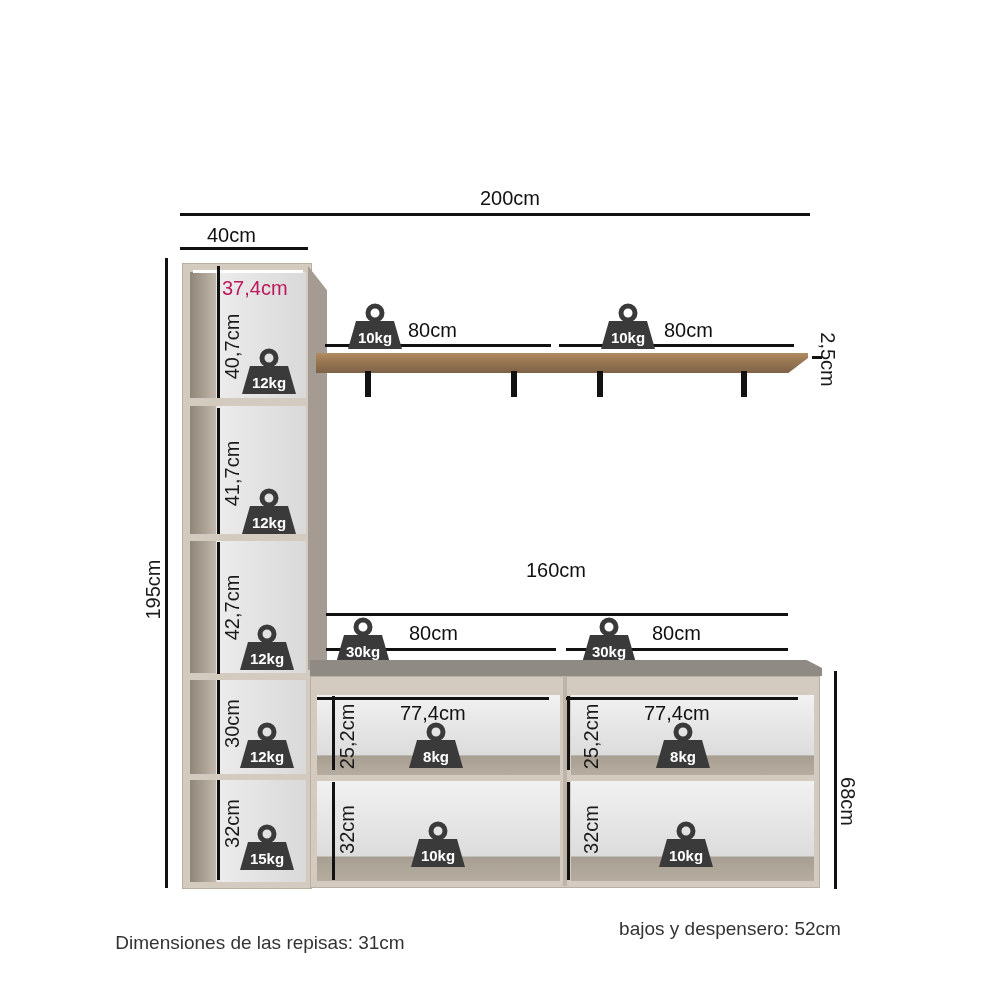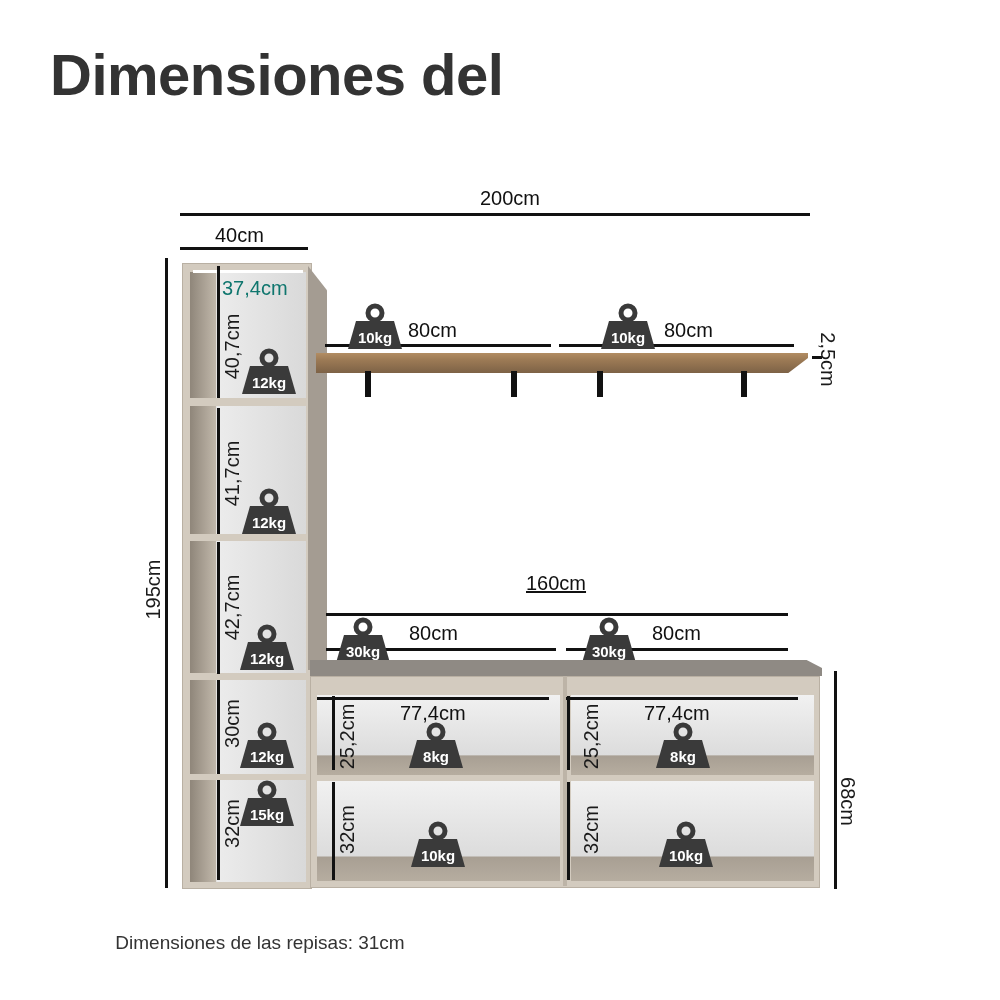--- a/index.html
+++ b/index.html
@@ -18,43 +18,42 @@
   .tower-cell { background:linear-gradient(90deg,#8f867a 0%,#c0b7aa 22%,#ececec 23%,#d9d9d9 100%); }
   .weight { width:58px; height:48px; }
   .weight svg { width:100%; height:100%; display:block; }
   .wlabel { position:absolute; left:0; right:0; bottom:5px; text-align:center; color:#fff; font-weight:bold; font-size:15px; }
   .footer { font-size:19px; color:#333; text-align:center; line-height:26px; }
 </style>
 </head>
 <body>
 
 <div class="abs title">
-  <div>Dimensiones del</div>
 </div>
 
 <div class="abs dim" style="left:480px;top:187px;">200cm</div>
 <div class="abs hline" style="left:180px;top:213px;width:630px;"></div>
 
-<div class="abs dim" style="left:215px;top:224px;">40cm</div>
+<div class="abs dim" style="left:207px;top:224px;">40cm</div>
 <div class="abs hline" style="left:180px;top:247px;width:128px;"></div>
 
 <div class="abs vline" style="left:165px;top:258px;height:630px;"></div>
 <div class="abs vtext" style="left:118px;top:578px;width:70px;text-align:center;">195cm</div>
 
 <div class="abs panel" style="left:182px;top:263px;width:128px;height:624px;border:1px solid #b9b0a3;"></div>
 <div class="abs" style="left:308px;top:266px;width:19px;height:404px;background:#a49c92;clip-path:polygon(0 0,100% 6%,100% 100%,0 100%);"></div>
 
 <div class="abs tower-cell" style="left:190px;top:272px;width:116px;height:126px;"></div>
 <div class="abs tower-cell" style="left:190px;top:406px;width:116px;height:128px;"></div>
 <div class="abs tower-cell" style="left:190px;top:541px;width:116px;height:132px;"></div>
 <div class="abs tower-cell" style="left:190px;top:680px;width:116px;height:94px;"></div>
 <div class="abs tower-cell" style="left:190px;top:780px;width:116px;height:102px;"></div>
 
 <div class="abs hline" style="left:193px;top:270px;width:110px;background:#fff;"></div>
-<div class="abs dim" style="left:222px;top:277px;color:#0f766e;">37,4cm</div>
+<div class="abs dim" style="left:222px;top:277px;color:#be185d;">37,4cm</div>
 
 <div class="abs vline" style="left:217px;top:266px;height:132px;"></div>
 <div class="abs vtext" style="left:196px;top:335px;width:72px;text-align:center;">40,7cm</div>
 <div class="abs vline" style="left:217px;top:408px;height:126px;"></div>
 <div class="abs vtext" style="left:196px;top:462px;width:72px;text-align:center;">41,7cm</div>
 <div class="abs vline" style="left:217px;top:542px;height:132px;"></div>
 <div class="abs vtext" style="left:196px;top:596px;width:72px;text-align:center;">42,7cm</div>
 <div class="abs vline" style="left:217px;top:680px;height:94px;"></div>
 <div class="abs vtext" style="left:196px;top:712px;width:72px;text-align:center;">30cm</div>
 <div class="abs vline" style="left:217px;top:780px;height:100px;"></div>
@@ -81,21 +80,21 @@
     </svg>
   <div class="wlabel">12kg</div>
 </div>
 <div class="abs weight" style="left:238px;top:722px;">
   <svg viewBox="0 0 58 48">
       <circle cx="29" cy="10" r="7" fill="none" stroke="#3a3a3a" stroke-width="5"></circle>
       <path d="M10 18 H48 L56 46 H2 Z" fill="#3a3a3a"></path>
     </svg>
   <div class="wlabel">12kg</div>
 </div>
-<div class="abs weight" style="left:238px;top:780px;">
+<div class="abs weight" style="left:238px;top:824px;">
   <svg viewBox="0 0 58 48">
       <circle cx="29" cy="10" r="7" fill="none" stroke="#3a3a3a" stroke-width="5"></circle>
       <path d="M10 18 H48 L56 46 H2 Z" fill="#3a3a3a"></path>
     </svg>
   <div class="wlabel">15kg</div>
 </div>
 
 <div class="abs" style="left:316px;top:353px;width:492px;height:20px;background:linear-gradient(180deg,#b28d63 0%,#9c7a55 35%,#7d6246 100%);clip-path:polygon(0 0,100% 0,100% 25%,96% 100%,0 100%);"></div>
 <div class="abs" style="left:365px;top:371px;width:6px;height:26px;background:#111;"></div>
 <div class="abs" style="left:511px;top:371px;width:6px;height:26px;background:#111;"></div>
@@ -118,21 +117,21 @@
   <svg viewBox="0 0 58 48">
       <circle cx="29" cy="10" r="7" fill="none" stroke="#3a3a3a" stroke-width="5"></circle>
       <path d="M10 18 H48 L56 46 H2 Z" fill="#3a3a3a"></path>
     </svg>
   <div class="wlabel">10kg</div>
 </div>
 
 <div class="abs" style="left:812px;top:356px;width:10px;height:3px;background:#111;"></div>
 <div class="abs vtext-r" style="left:792px;top:348px;width:70px;text-align:center;">2,5cm</div>
 
-<div class="abs dim" style="left:526px;top:572px;text-decoration:underline;">160cm</div>
+<div class="abs dim" style="left:526px;top:559px;">160cm</div>
 <div class="abs hline" style="left:326px;top:613px;width:462px;"></div>
 <div class="abs hline" style="left:326px;top:648px;width:230px;"></div>
 <div class="abs dim" style="left:409px;top:622px;">80cm</div>
 <div class="abs hline" style="left:566px;top:648px;width:222px;"></div>
 <div class="abs dim" style="left:652px;top:622px;">80cm</div>
 
 <div class="abs weight" style="left:334px;top:617px;">
   <svg viewBox="0 0 58 48">
       <circle cx="29" cy="10" r="7" fill="none" stroke="#3a3a3a" stroke-width="5"></circle>
       <path d="M10 18 H48 L56 46 H2 Z" fill="#3a3a3a"></path>
@@ -197,13 +196,14 @@
       <path d="M10 18 H48 L56 46 H2 Z" fill="#3a3a3a"></path>
     </svg>
   <div class="wlabel">10kg</div>
 </div>
 
 <div class="abs vline" style="left:834px;top:671px;height:218px;"></div>
 <div class="abs vtext-r" style="left:812px;top:790px;width:70px;text-align:center;">68cm</div>
 
 <div class="abs footer" style="left:60px;top:930px;width:400px;">Dimensiones de las repisas: 31cm</div>
 <div class="abs footer" style="left:540px;top:916px;width:380px;">
+  <div>bajos y despensero: 52cm</div>
 </div>
 
 </body></html>

